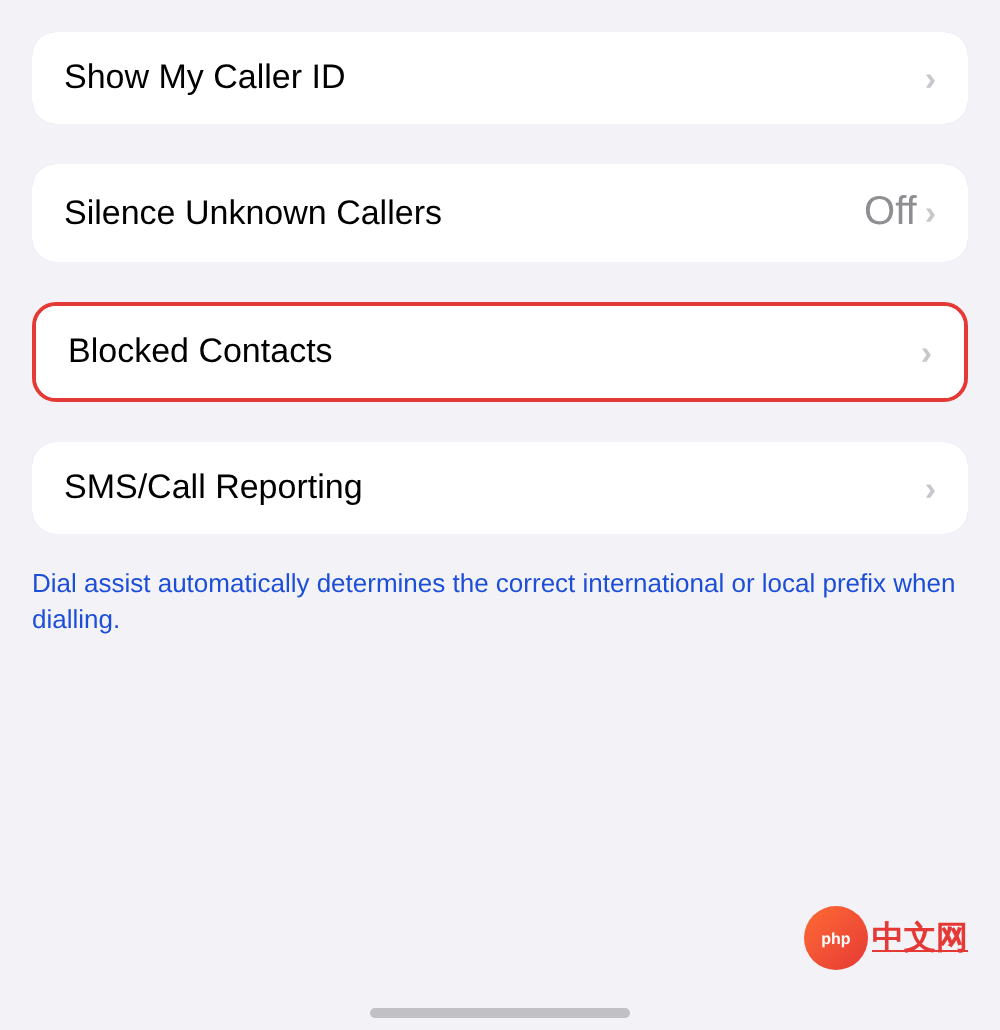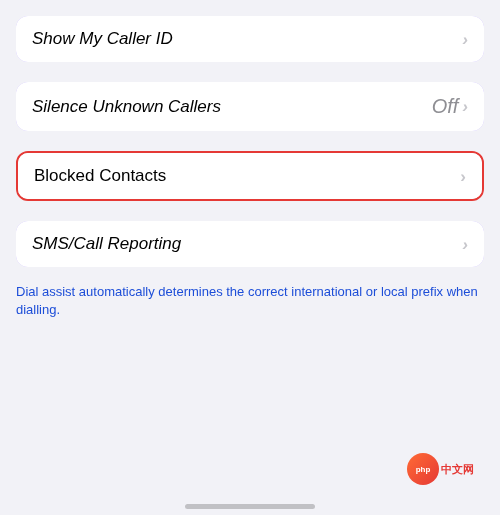--- a/index.html
+++ b/index.html
@@ -19,21 +19,20 @@
 
     .settings-container {
       padding: 16px 0;
     }
 
     .settings-group {
       background: #c4b5fd;
       border-radius: 12px;
       margin: 0 16px 20px 16px;
       overflow: hidden;
-      font-style: italic;
     }
 
     .settings-item {
       display: flex;
       align-items: center;
       justify-content: space-between;
       padding: 13px 16px;
       background: #ffffff;
       position: relative;
       min-height: 46px;
@@ -114,43 +113,44 @@
       padding: 8px 16px 4px 16px;
       font-size: 13px;
       color: #1d4ed8;
       line-height: 1.4;
       margin-top: -12px;
     }
 
     .watermark {
       position: absolute;
       bottom: 30px;
-      right: 26px;
+      right: 16px;
       display: flex;
       align-items: center;
       gap: 2px;
     }
 
     .watermark-logo {
       width: 32px;
       height: 32px;
       background: linear-gradient(135deg, #ff6b35, #e53935);
       border-radius: 50%;
       display: flex;
       align-items: center;
       justify-content: center;
       font-size: 8px;
       color: white;
       font-weight: bold;
     }
 
     .watermark-text {
-      font-size: 11px;
+      font-size: 16px;
       color: #e53935;
       font-weight: 600;
+      text-decoration: underline;
     }
 
     .home-indicator {
       position: absolute;
       bottom: 6px;
       left: 50%;
       transform: translateX(-50%);
       width: 130px;
       height: 5px;
       background: #000000;

